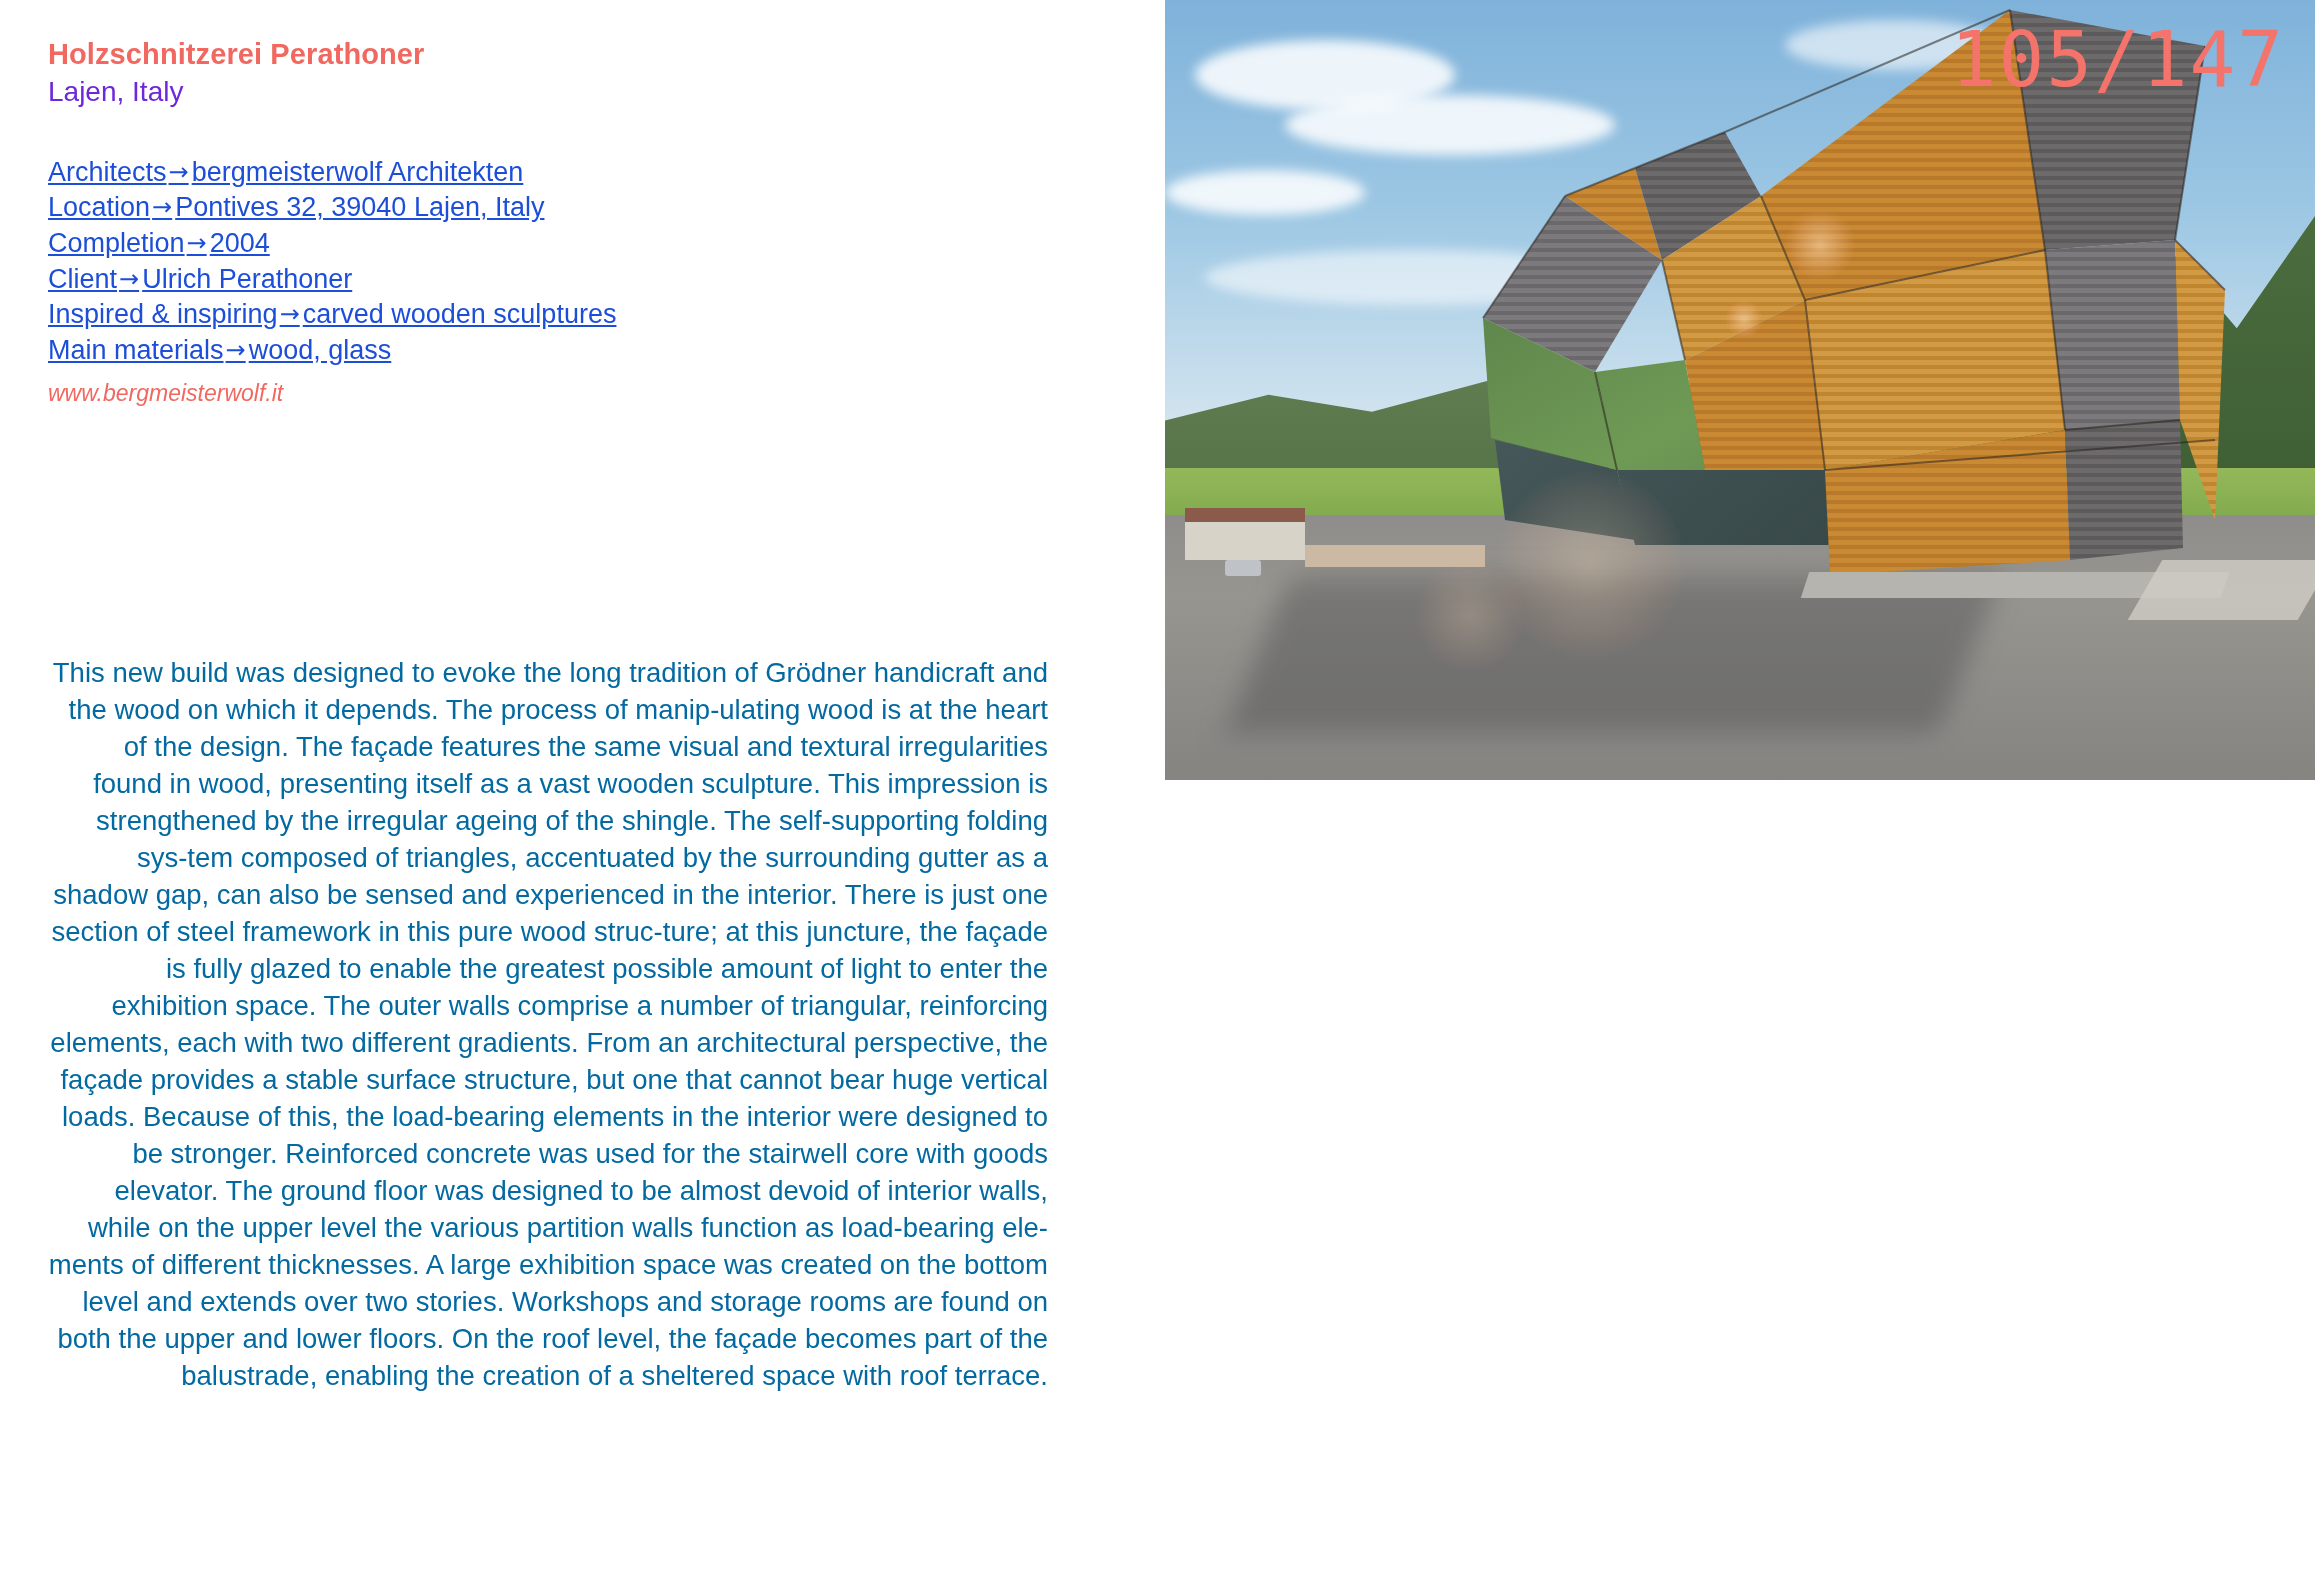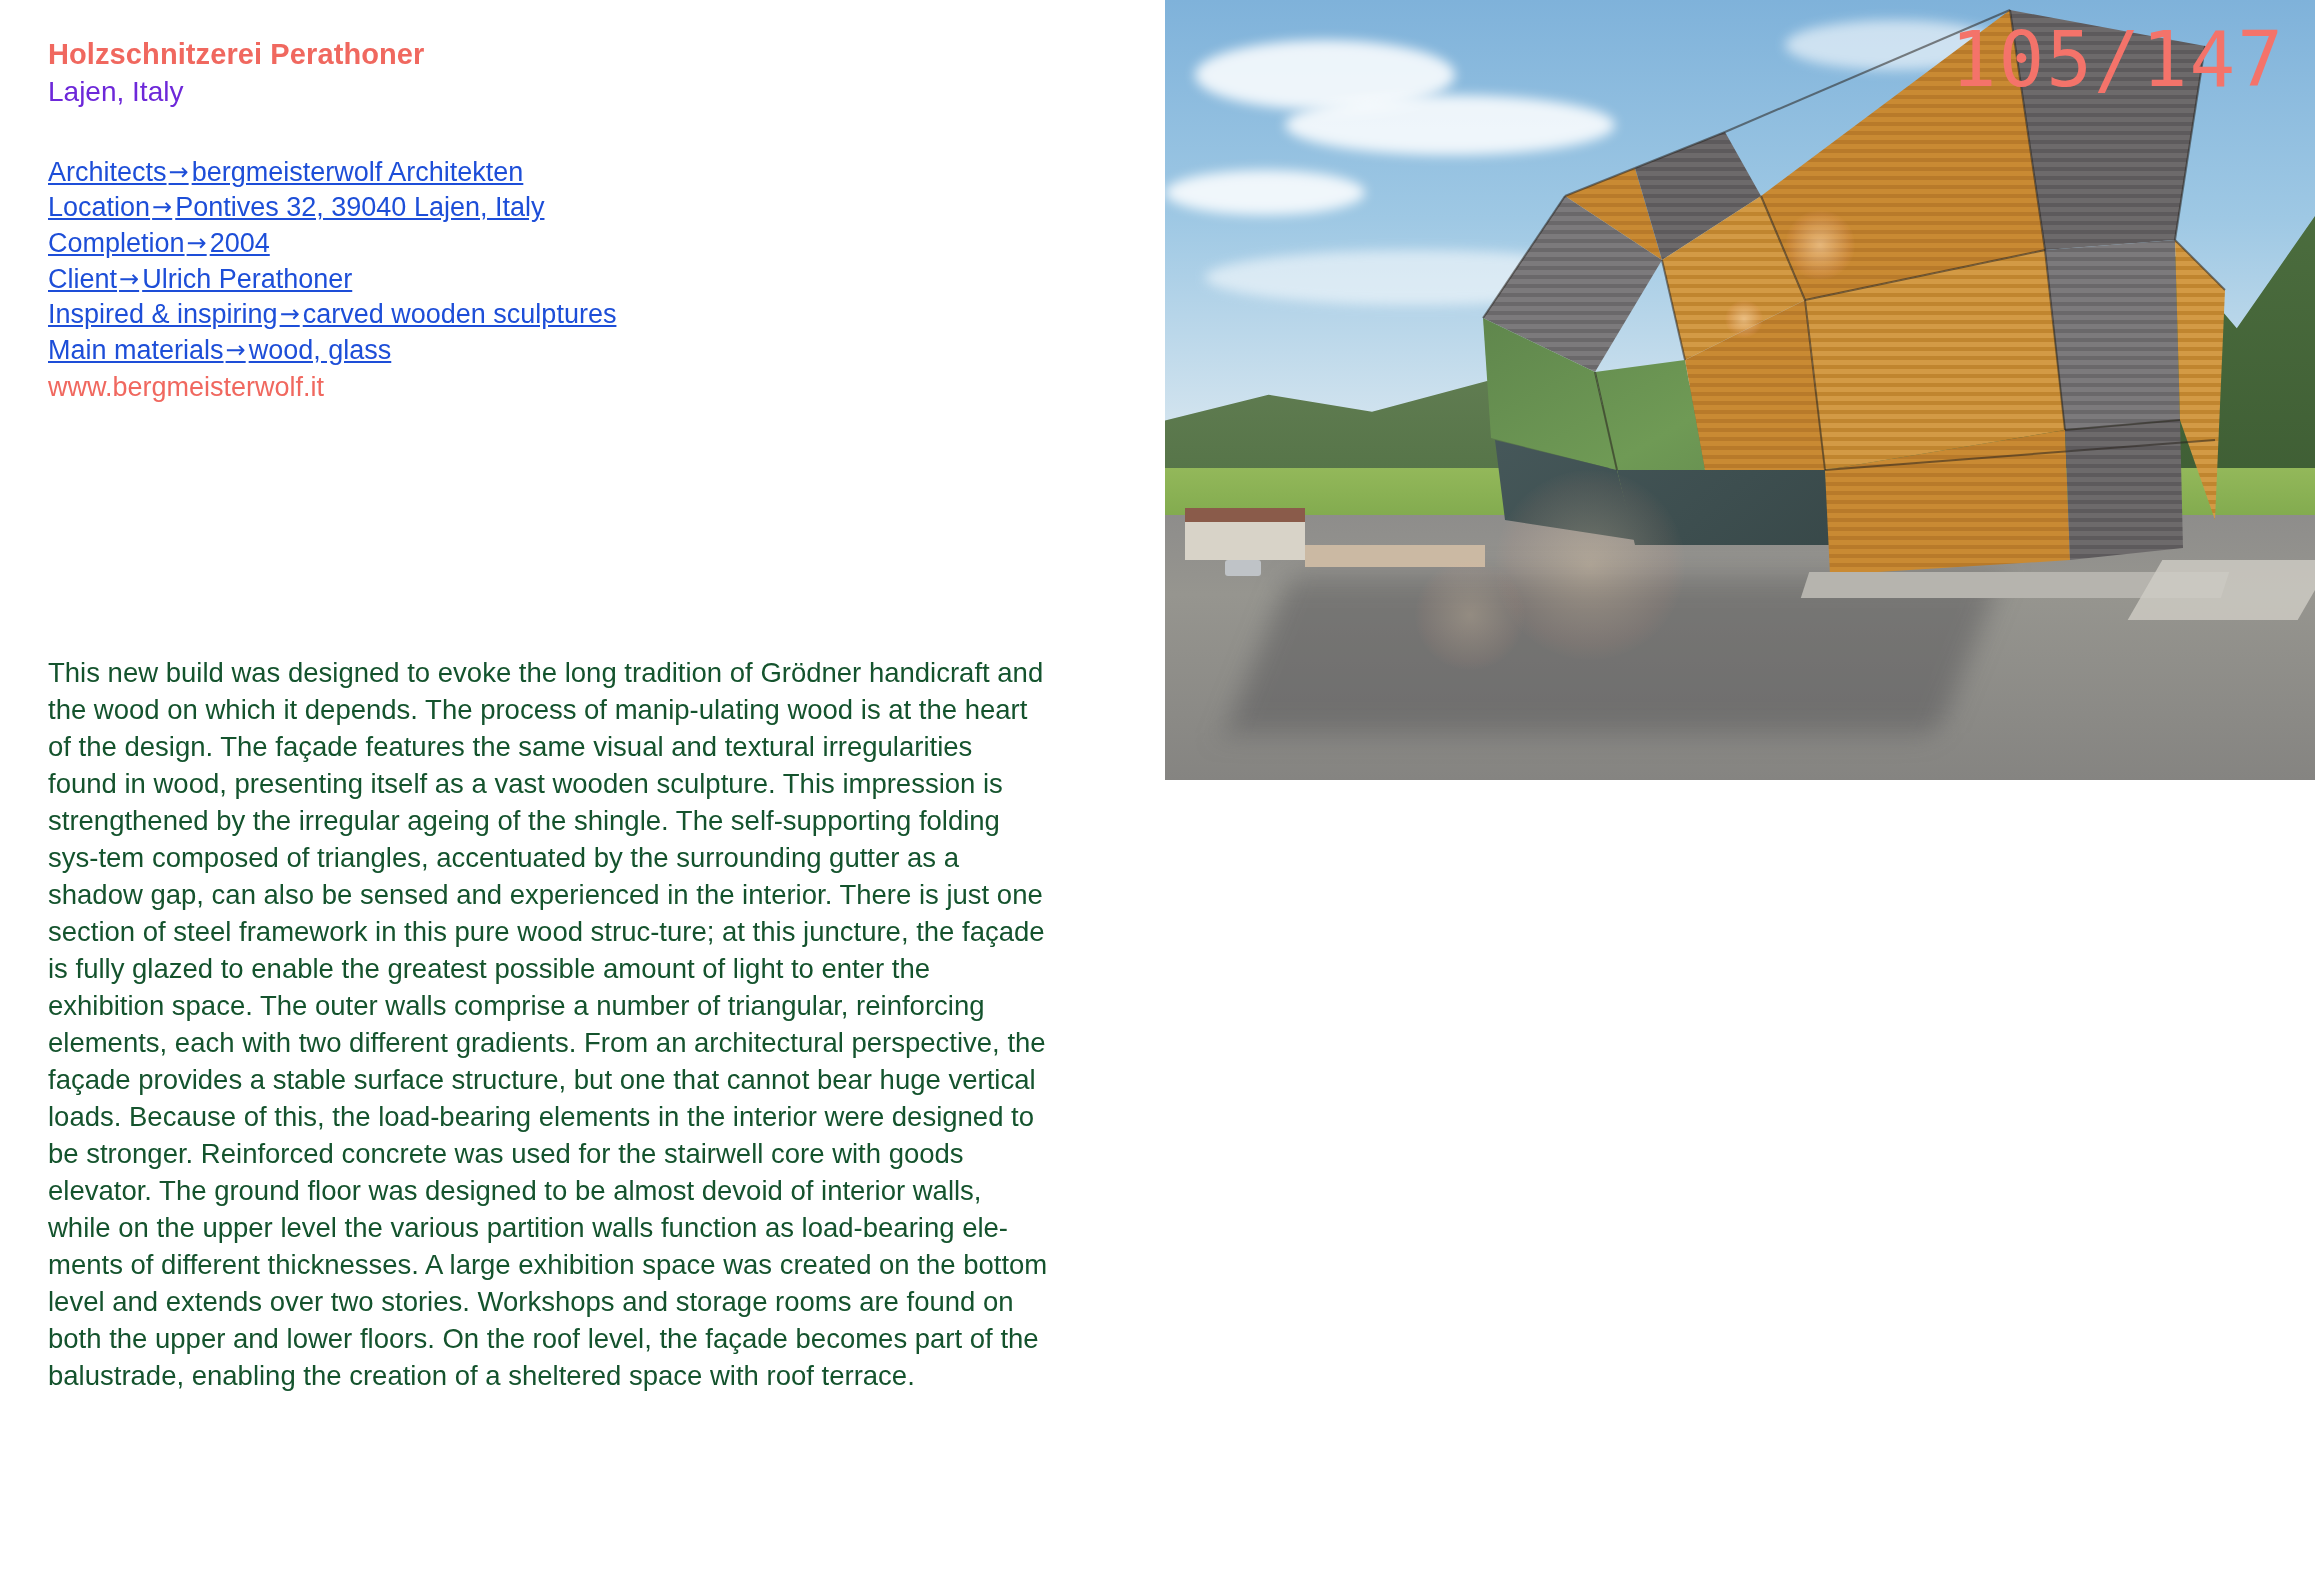--- a/index.html
+++ b/index.html
@@ -51,33 +51,34 @@
   }
   .arrow-glyph {
     font-family: "DejaVu Sans", sans-serif;
     font-size: 24px;
     padding: 0 3px 0 2px;
     position: relative;
     top: -1px;
   }
   .website {
     color: #f0685f;
-    font-size: 27px;
+    font-size: 23px;
+    font-style: italic;
     line-height: 1.32;
-    margin-top: 2px;
+    margin-top: 10px;
   }
   .body-text {
     position: absolute;
     left: 48px;
     top: 655px;
     width: 1000px;
-    color: #14532d;
+    color: #0369a1;
     font-size: 27.5px;
     line-height: 1.345;
-    text-align: left;
+    text-align: right;
     hyphens: manual;
   }
 
   
   .right-col {
     position: absolute;
     left: 1155px; top: 0;
     width: 1160px;
     height: 1595px;
   }

